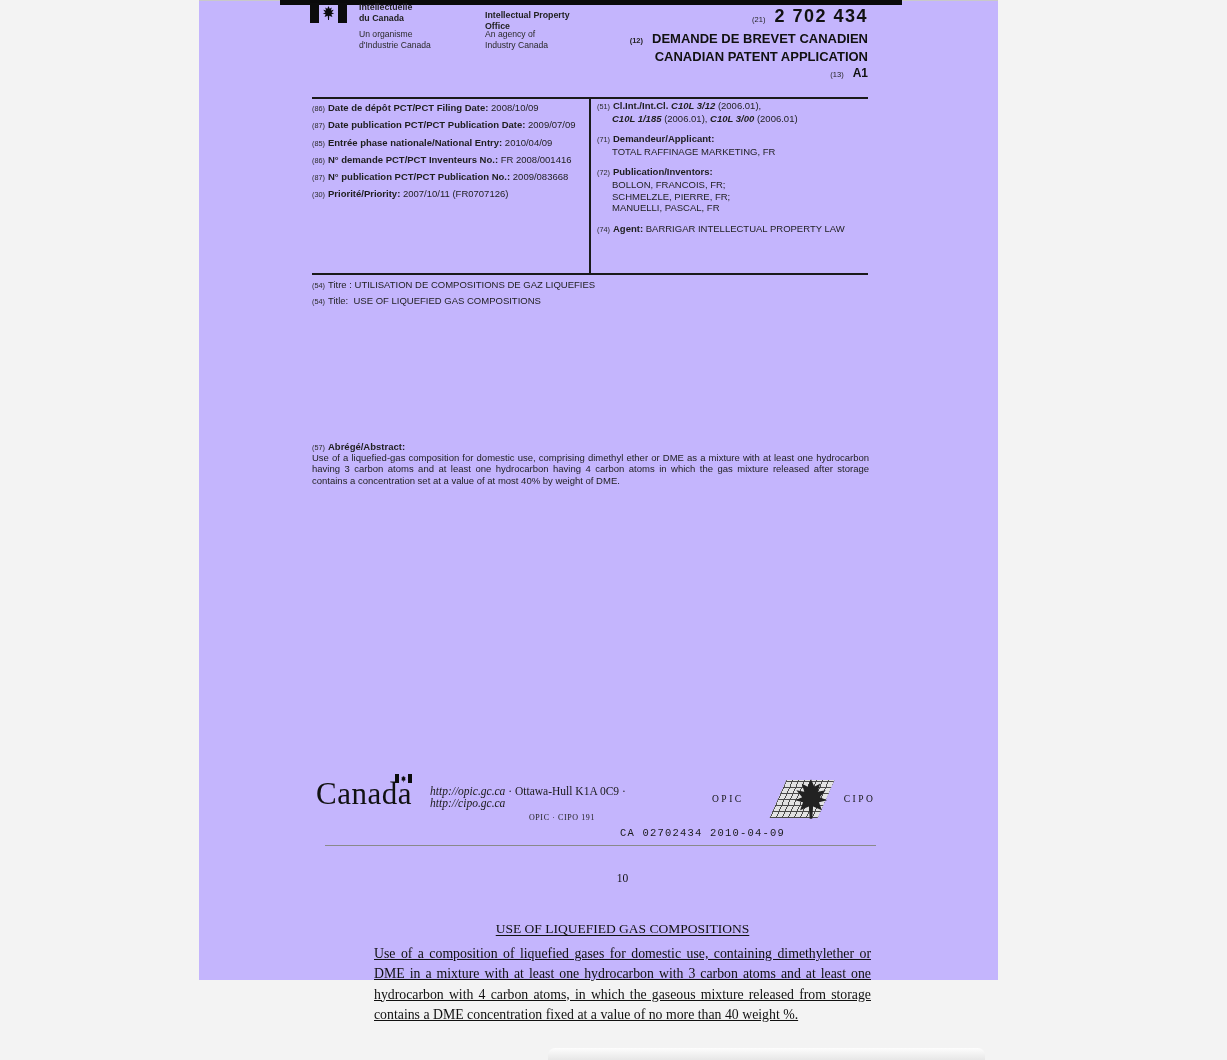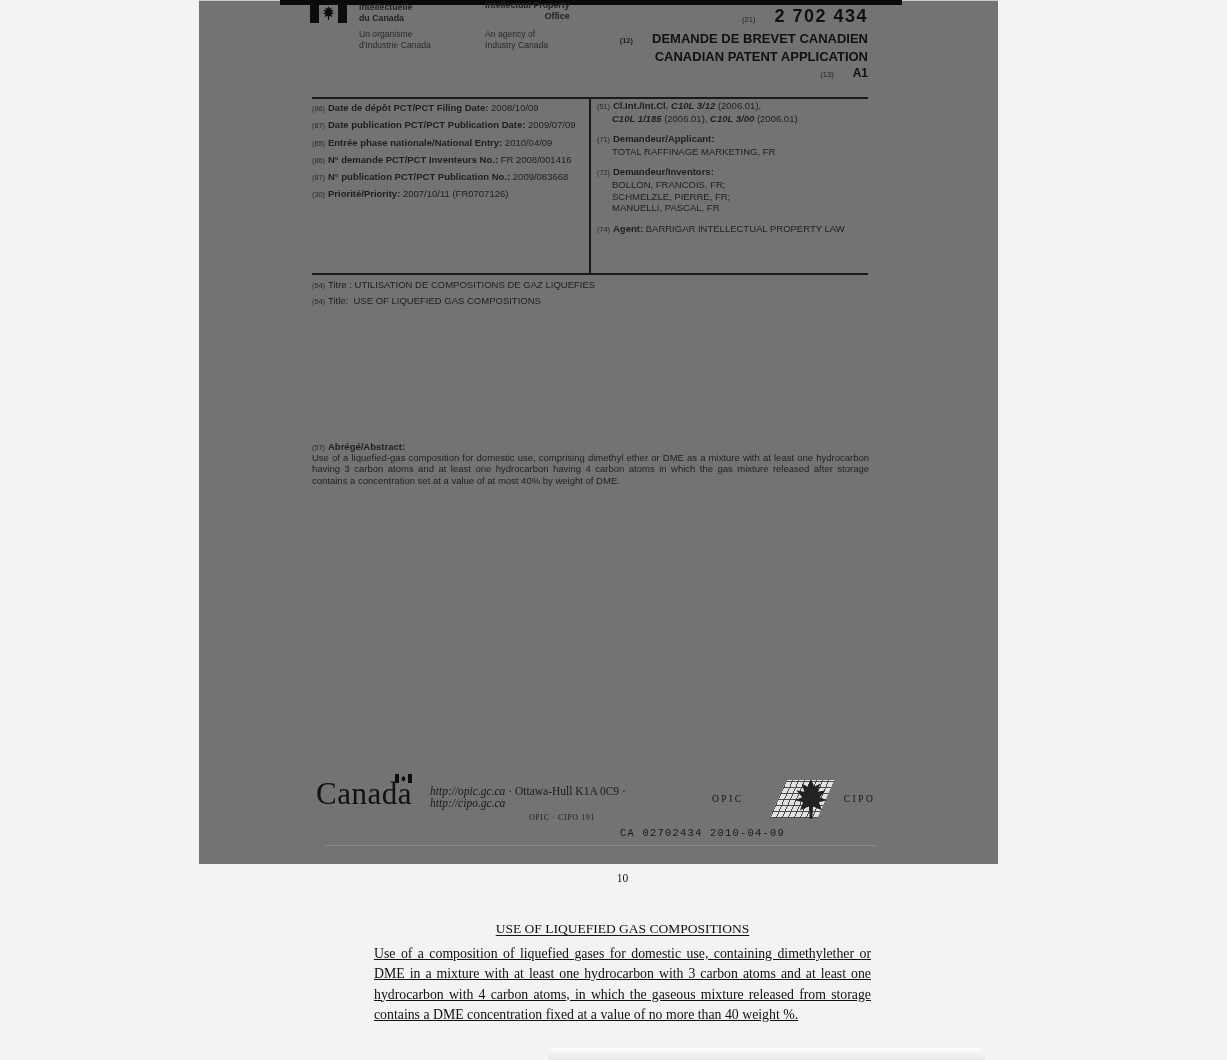--- a/index.html
+++ b/index.html
@@ -1,32 +1,32 @@
 <!DOCTYPE html>
 <html><head>
 <meta charset="utf-8">
 <style>
   html,body{margin:0;padding:0;background:#f3f3f3;}
   #canvas{position:relative;width:1227px;height:1060px;background:#f3f3f3;overflow:hidden;
           font-family:"Liberation Sans",sans-serif;color:#1c1c1c;}
-  #page{position:absolute;left:199px;top:0;width:799px;height:864px;background:#737373;}
+  #page{position:absolute;left:199px;top:0;width:799px;height:980px;background:#c4b5fd;}
   .abs{position:absolute;}
   .pre{white-space:pre-line;}
   .serif{font-family:"Liberation Serif",serif;}
   .mono{font-family:"Liberation Mono","DejaVu Sans Mono",monospace;}
   
   .topbar{left:81px;top:0;width:622px;height:5px;background:#0a0a0a;}
   .topedge{left:0;top:0;width:799px;height:1px;background:#c9c9c9;}
   .flag{left:111px;top:3px;width:37px;height:20px;display:flex;}
   .flag .bar{width:9px;height:20px;background:#0c0c0c;}
   .flag .mid{flex:1;display:flex;align-items:center;justify-content:center;}
   .hdr-org{font-size:8.8px;line-height:10.6px;font-weight:bold;color:#222;}
   .hdr-agency{font-size:8.6px;line-height:10.6px;color:#2a2a2a;}
   .hdr-right{right:130px;text-align:right;}
-  .pnum-small{font-size:7.5px;color:#222;margin-right:19px;}
+  .pnum-small{font-size:7.5px;color:#222;margin-right:9px;}
   .pubnum{font-size:18px;font-weight:bold;letter-spacing:1.5px;color:#111;}
   .kind{font-size:13px;font-weight:bold;line-height:15.5px;color:#111;}
   .a1{font-size:12px;font-weight:bold;color:#111;}
   
   .hline{background:#1a1a1a;height:1.6px;}
   .vline{background:#1a1a1a;width:1.6px;}
   .fld{font-size:9.5px;color:#1e1e1e;}
   .fld .num{font-size:7.3px;margin-right:3px;color:#2a2a2a;}
   .fld b{font-weight:bold;}
   .lrow{line-height:16.3px;white-space:nowrap;}
@@ -73,21 +73,21 @@
       <div class="bar"></div>
       <div class="mid">
         <svg width="15" height="16" viewBox="0 0 100 100">
           <path d="M50 3 L58 21 L72 13 L66 33 L85 29 L71 46 L88 53 L69 58 L76 77 L55 68 L53 97 L47 97 L45 68 L24 77 L31 58 L12 53 L29 46 L15 29 L34 33 L28 13 L42 21 Z" fill="#0c0c0c"></path>
         </svg>
       </div>
       <div class="bar"></div>
     </div>
     <div class="abs hdr-org pre" style="left:160px;top:2px;">Intellectuelle
 du Canada</div>
-    <div class="abs hdr-org pre" style="left:286px;top:0;text-align:right;">Intellectual Property
+    <div class="abs hdr-org pre" style="left:286px;top:10px;">Intellectual Property
 Office</div>
     <div class="abs hdr-agency pre" style="left:160px;top:29px;">Un organisme
 d'Industrie Canada</div>
     <div class="abs hdr-agency pre" style="left:286px;top:29px;">An agency of
 Industry Canada</div>
 
     <div class="abs hdr-right" style="top:6px;">
       <span class="pnum-small">(21)</span><span class="pubnum">2 702 434</span>
     </div>
     <div class="abs hdr-right" style="top:31px;">
@@ -114,21 +114,21 @@
     <div class="abs" style="left:398px;top:100px;width:272px;">
       <div class="fld rblock">
         <div><span class="num">(51)</span><b>Cl.Int./Int.Cl.</b> <span class="cls">C10L 3/12</span> <span>(2006.01),</span></div>
         <div class="rind"><span class="cls">C10L 1/185</span> <span>(2006.01),</span> <span class="cls">C10L 3/00</span> <span>(2006.01)</span></div>
       </div>
       <div class="fld rblock">
         <div><span class="num">(71)</span><b>Demandeur/Applicant:</b></div>
         <div class="rind">TOTAL RAFFINAGE MARKETING, FR</div>
       </div>
       <div class="fld rblock">
-        <div><span class="num">(72)</span><b>Demandeur/Inventors:</b></div>
+        <div><span class="num">(72)</span><b>Publication/Inventors:</b></div>
         <div class="rind">BOLLON, FRANCOIS, FR;</div>
         <div class="rind">SCHMELZLE, PIERRE, FR;</div>
         <div class="rind">MANUELLI, PASCAL, FR</div>
       </div>
       <div class="fld rblock">
         <span class="num">(74)</span><b>Agent:</b> <span>BARRIGAR INTELLECTUAL PROPERTY LAW</span>
       </div>
     </div>
 
     <div class="abs fld tline" style="left:113px;top:279px;">

